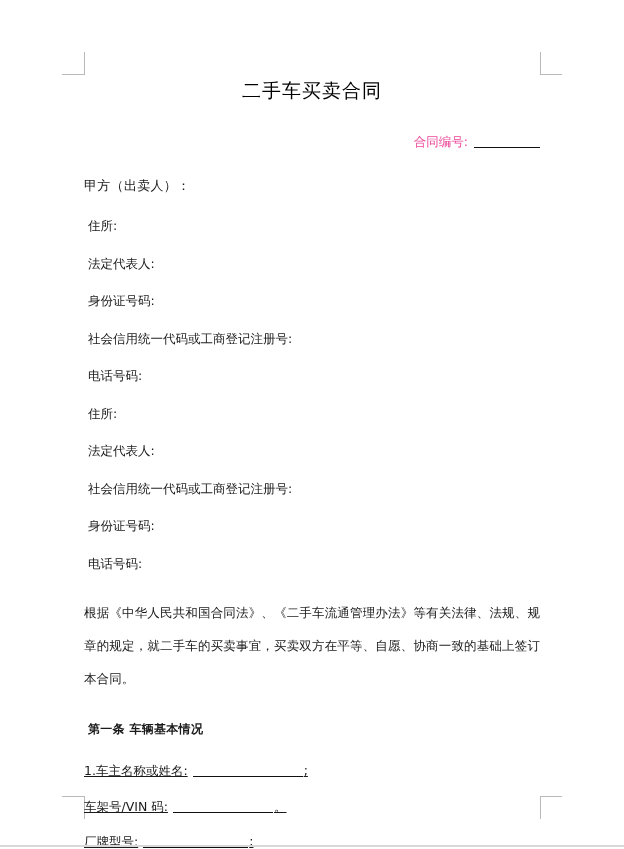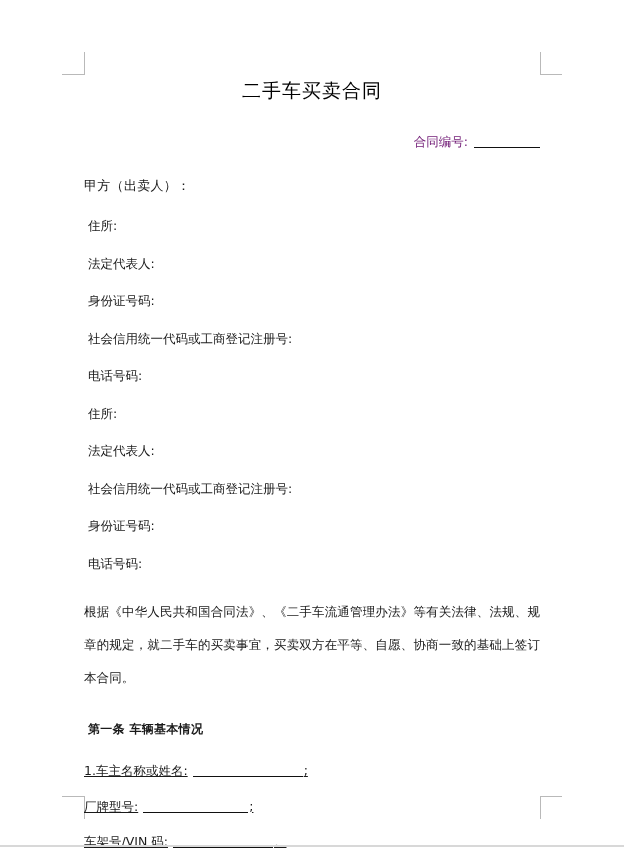--- a/index.html
+++ b/index.html
@@ -83,21 +83,21 @@
     padding: 8px 0 0 0;
     color: #000000;
   }
 
   .contract-no-row {
     margin-top: 30px;
     text-align: right;
     font-size: 12.5px;
     white-space: nowrap;
   }
-  .contract-no-label { color: #701a75; }
+  .contract-no-label { color: #ec4899; }
   .blank-strong {
     display: inline-block;
     width: 66px;
     border-bottom: 1.6px solid #111;
     vertical-align: -2px;
     margin-left: 6px;
   }
 
   .party-heading {
     font-size: 13px;
@@ -114,21 +114,20 @@
     white-space: nowrap;
   }
 
   .preamble {
     font-size: 12.5px;
     margin: 0;
     padding-top: 22px;
     line-height: 33px;
     text-align: justify;
     letter-spacing: 0.1px;
-    font-family: Liberation Serif, serif;
   }
 
   .section-heading {
     font-size: 12px;
     font-weight: bold;
     margin: 4px;
     padding-top: 22px;
     letter-spacing: 0.3px;
   }
 
@@ -186,23 +185,23 @@
 
     <p class="preamble">根据《中华人民共和国合同法》、《二手车流通管理办法》等有关法律、法规、规章的规定，就二手车的买卖事宜，买卖双方在平等、自愿、协商一致的基础上签订本合同。</p>
 
     <div class="section-heading">第一条 车辆基本情况</div>
 
     <div class="item-line">
       <span>1.车主名称或姓名:</span><span class="blank-fill blank-w110"></span><span>;</span>
     </div>
 
     <div class="item-line">
+      <span>车架号/VIN 码:</span><span class="blank-fill blank-w100"></span><span>。</span>
+    </div>
+
+    <div class="item-line">
       <span>厂牌型号:</span><span class="blank-fill blank-w105"></span><span>;</span>
-    </div>
-
-    <div class="item-line">
-      <span>车架号/VIN 码:</span><span class="blank-fill blank-w100"></span><span>。</span>
     </div>
 
   </div>
 </div>
 
 <div class="page-bottom-rule"></div>
 
 </body></html>

